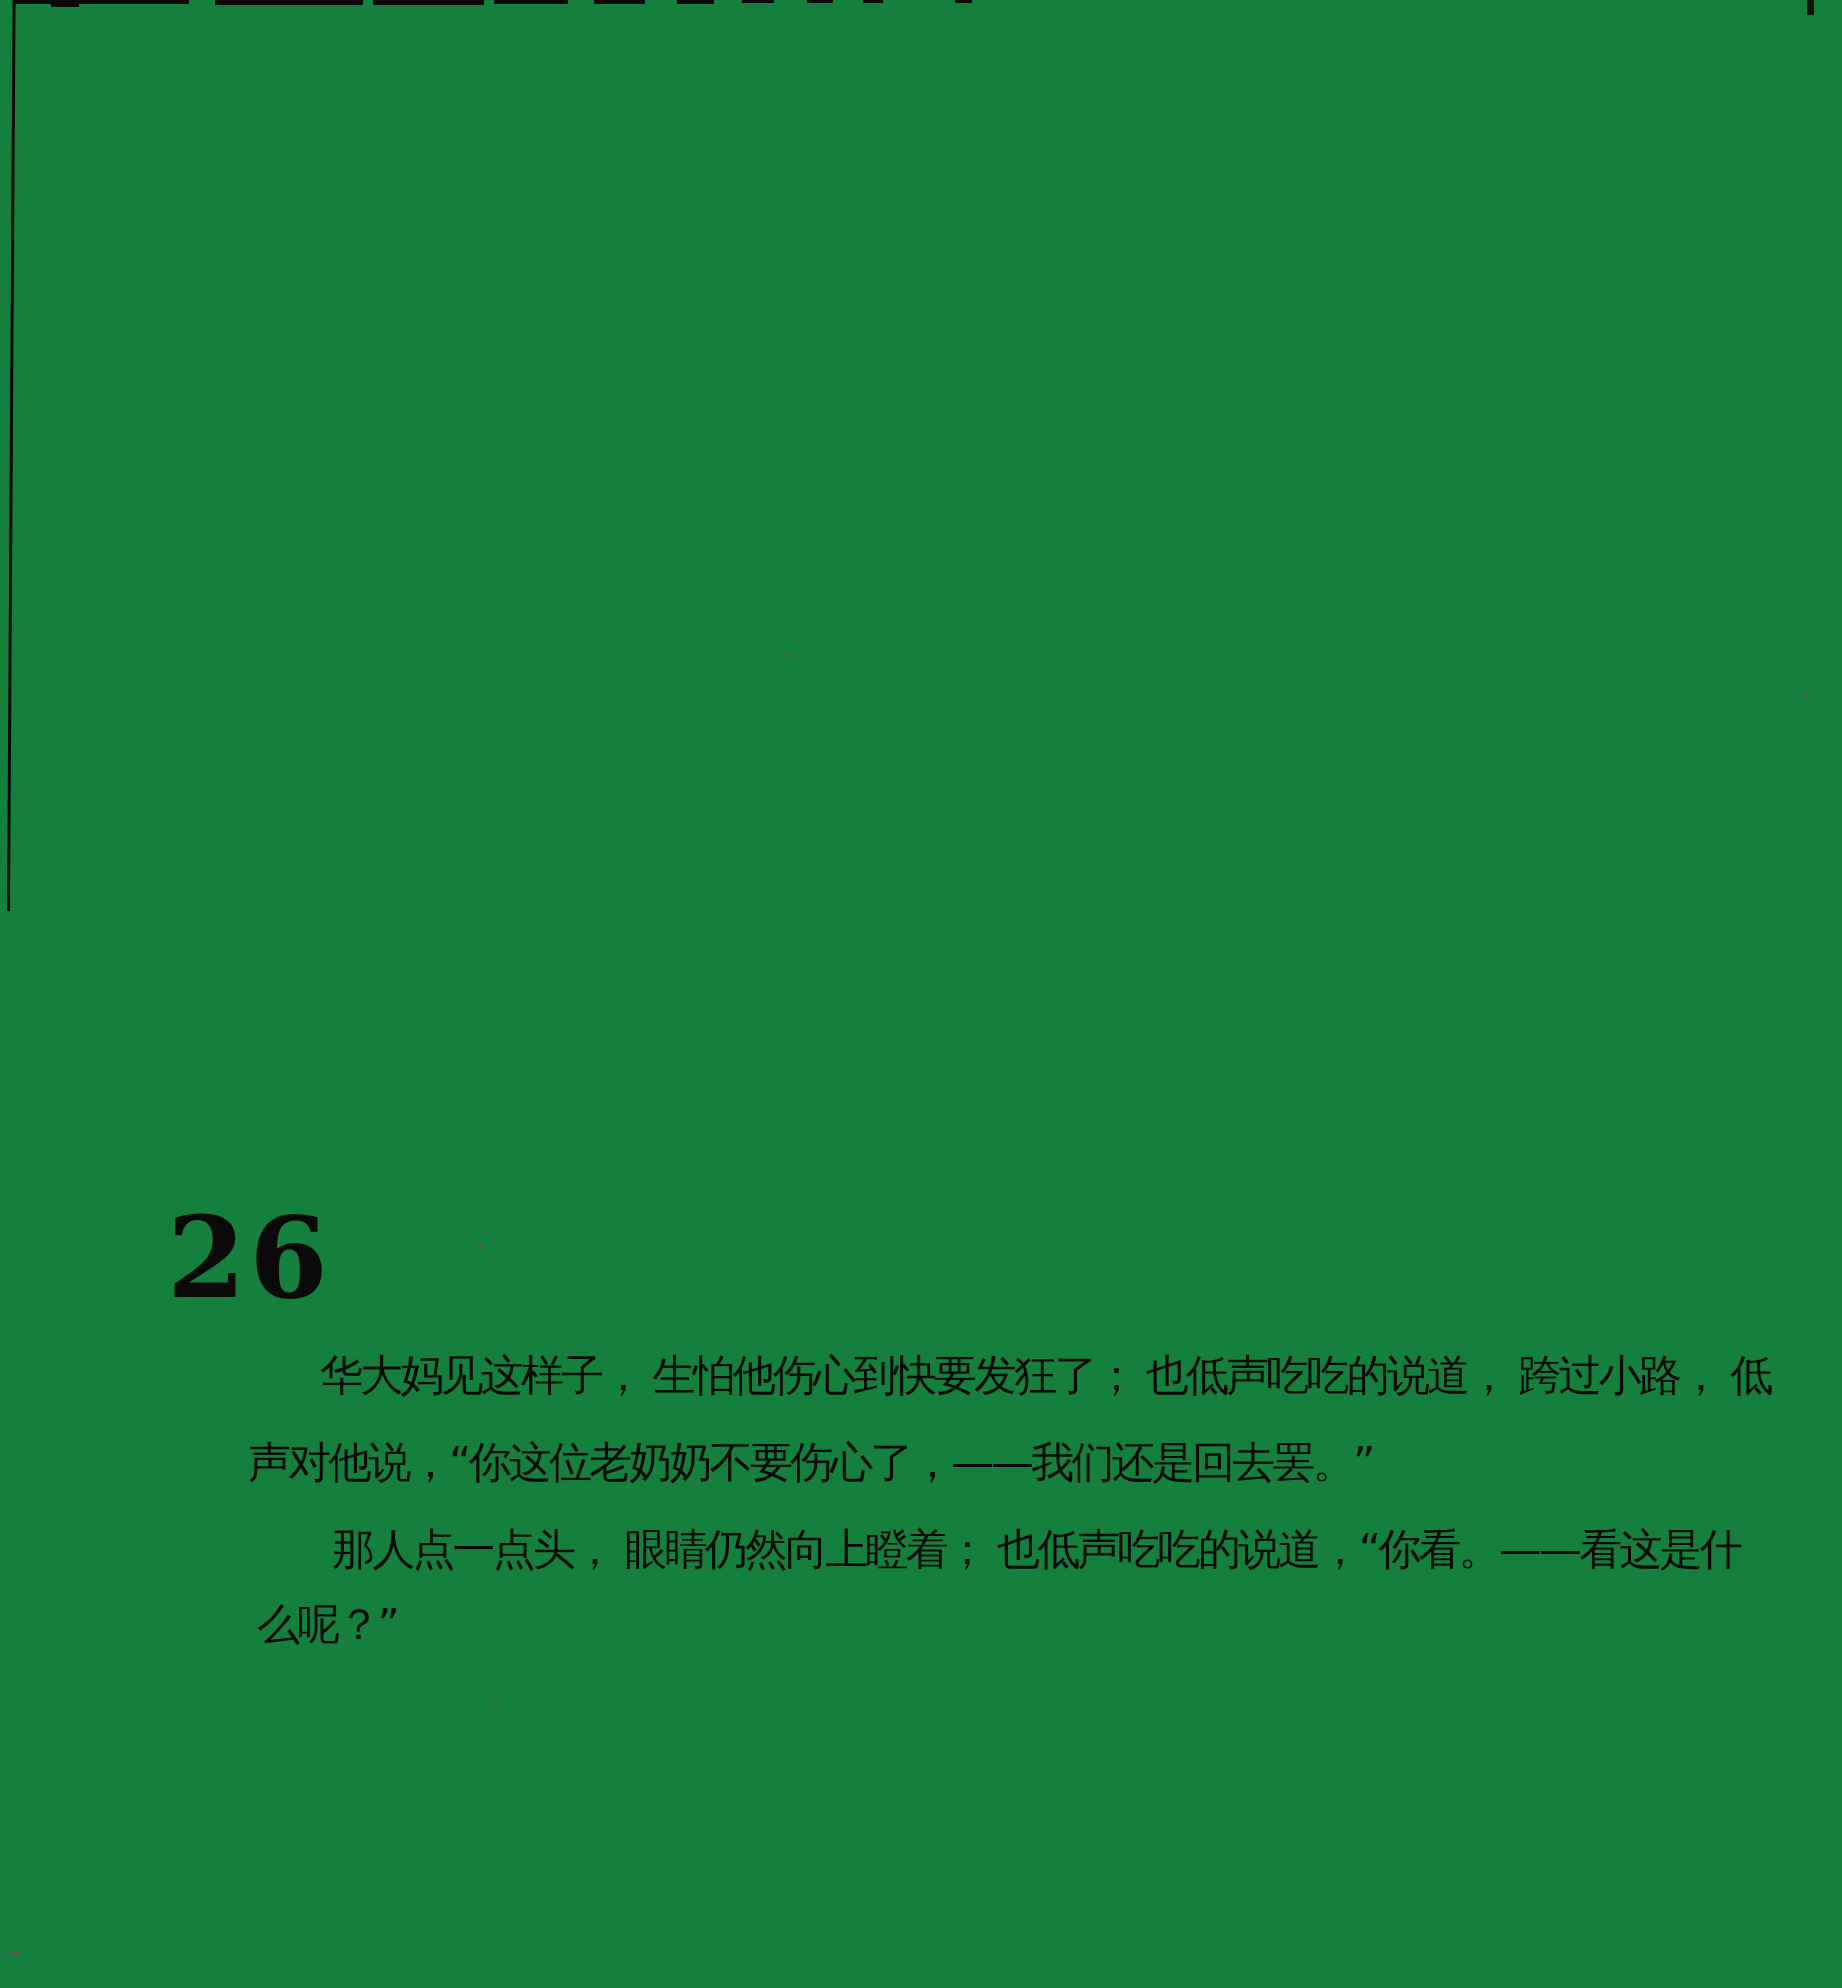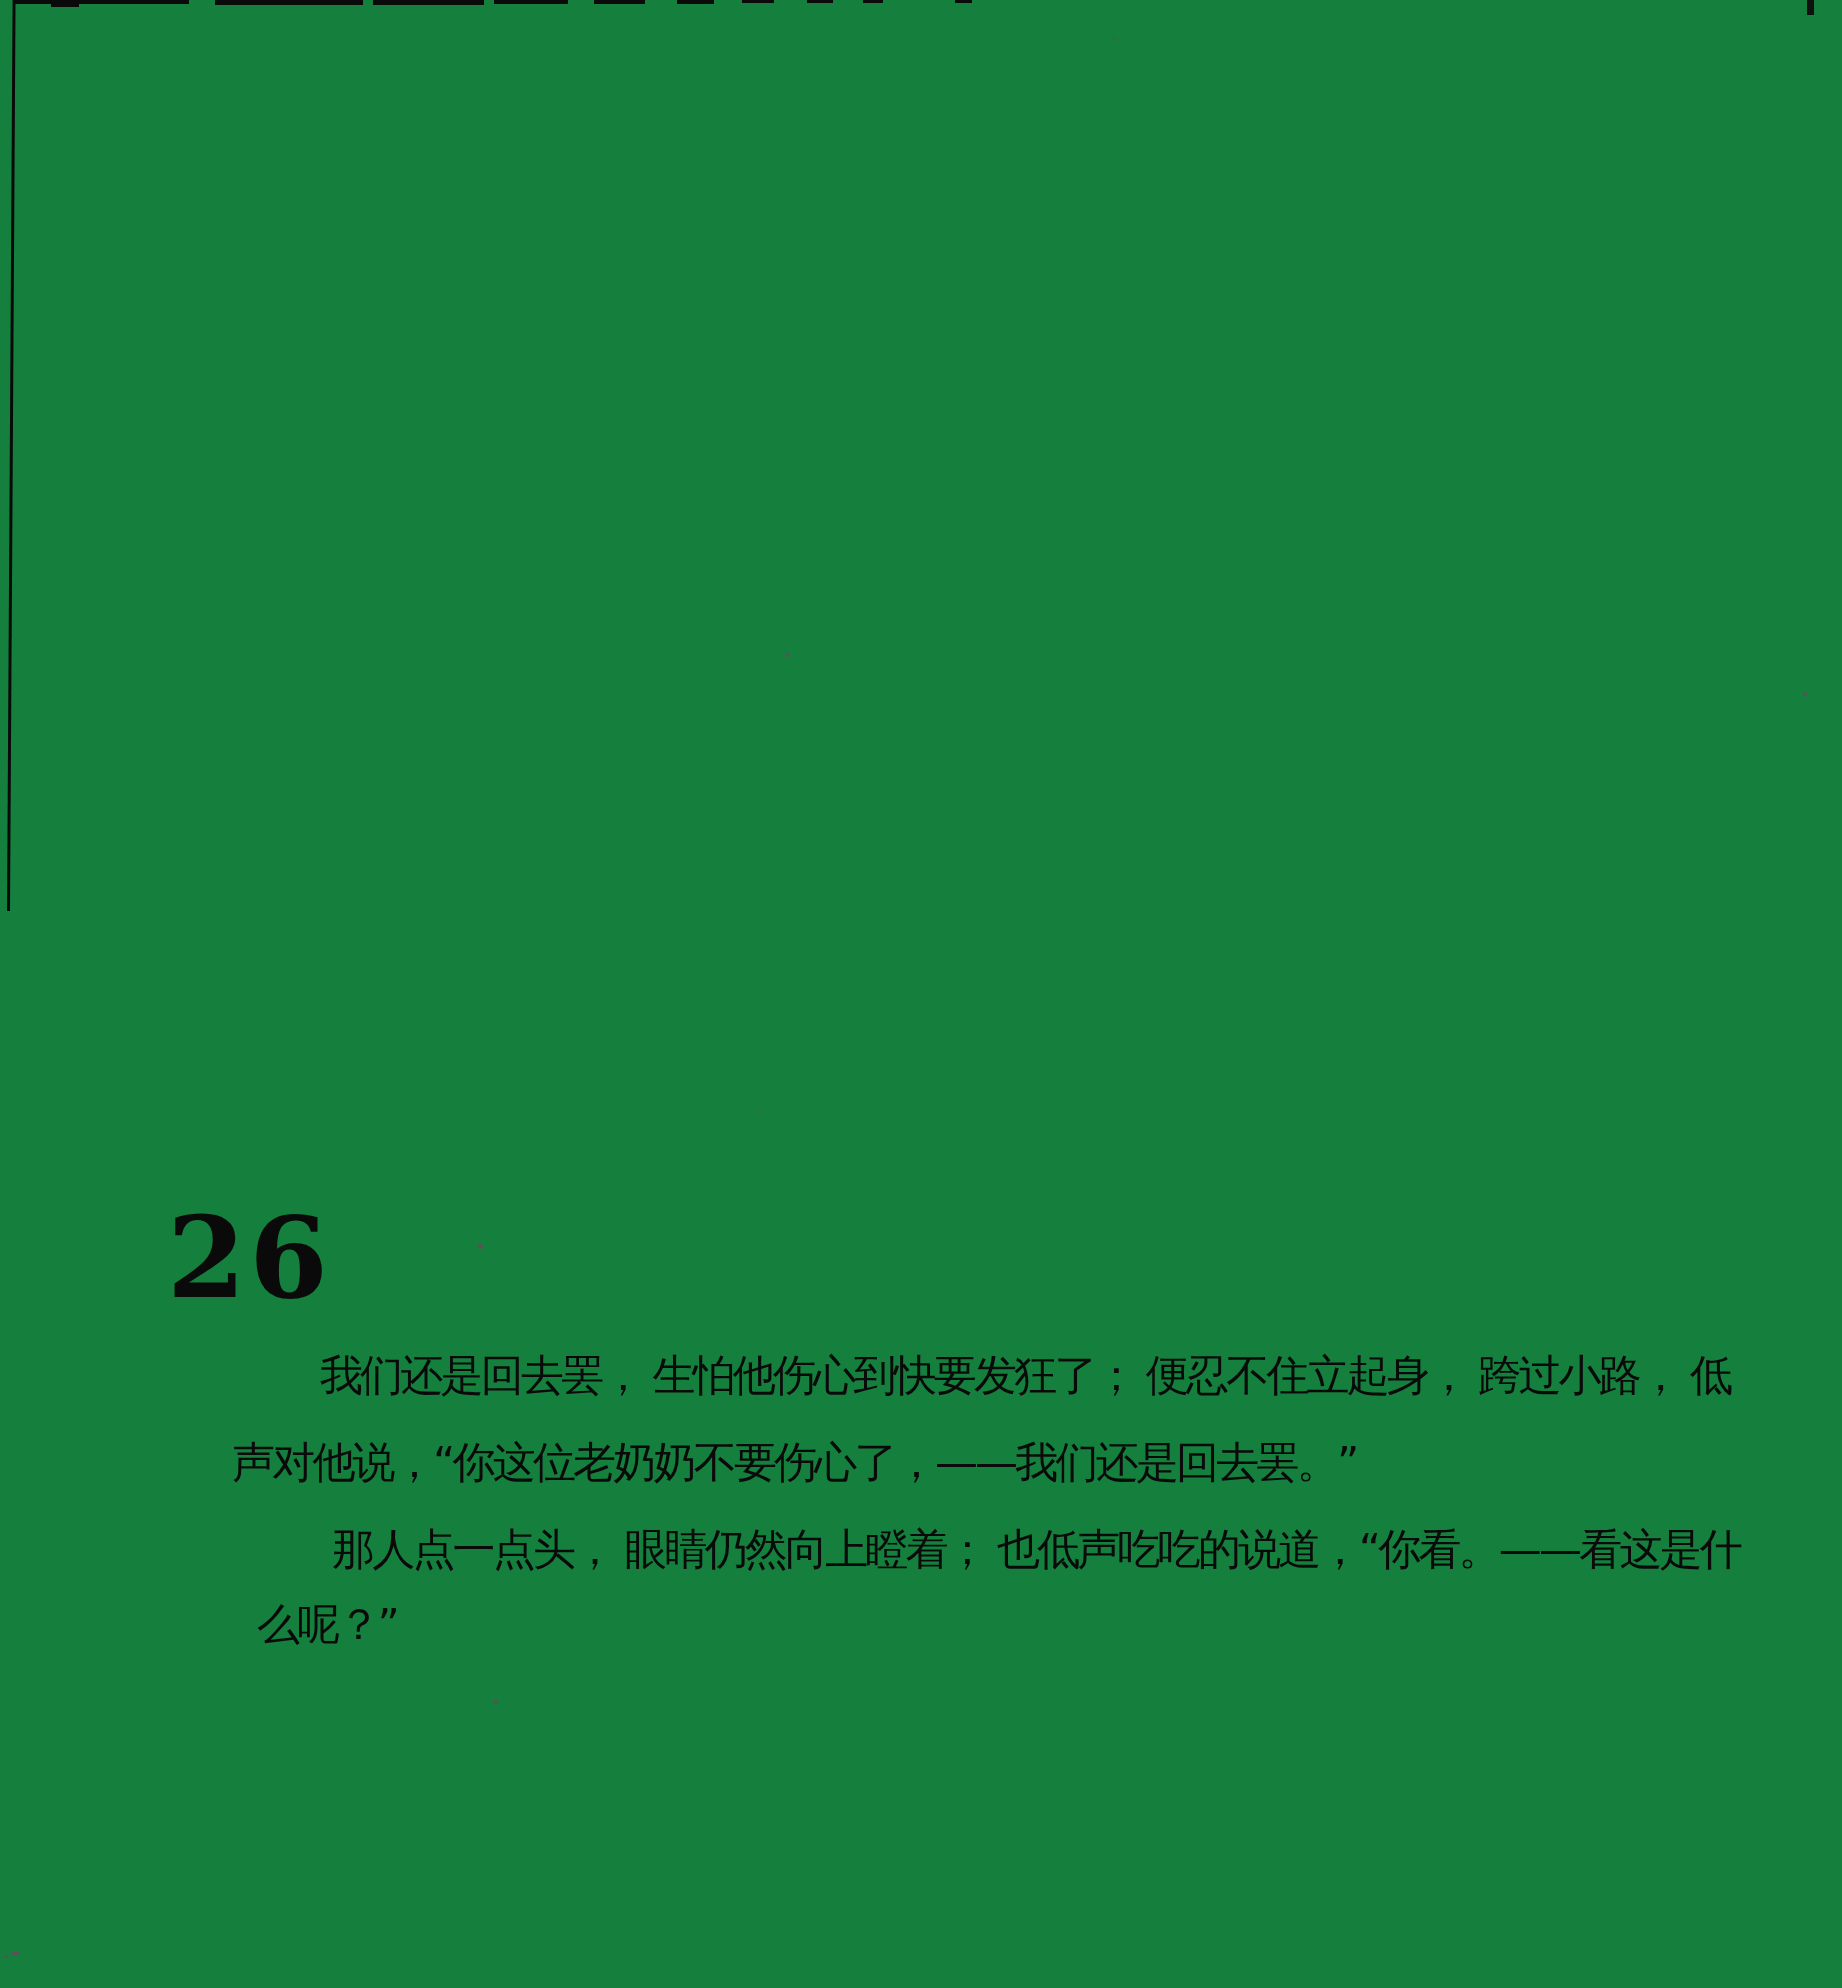--- a/index.html
+++ b/index.html
@@ -80,21 +80,21 @@
   .text-line {
     position: absolute;
     font-family: "DejaVu Sans", sans-serif;
     font-size: 43px;
     line-height: 1.2;
     letter-spacing: -2.8px;
     color: #0a0a0a;
     white-space: pre;
   }
   .l1 { left: 320px; top: 1350px; }
-  .l2 { left: 232px; top: 1437px; }
+  .l2 { left: 248px; top: 1437px; }
   .l3 { left: 332px; top: 1524px; }
   .l4 { left: 257px; top: 1599px; }
 </style>
 </head>
 <body>
 
 <div class="page">
 
   <div class="edge-left"></div>
   <div class="dash d1"></div>
@@ -114,21 +114,21 @@
   <div class="speck s2"></div>
   <div class="speck s3"></div>
   <div class="speck s4"></div>
   <div class="speck s5"></div>
   <div class="speck s6"></div>
   <div class="speck s7"></div>
   <div class="speck s8"></div>
 
   <div class="section-number">26</div>
 
-  <div class="text-line l1">我们还是回去罢， 生怕他伤心到快要发狂了； 便忍不住立起身， 跨过小路， 低</div>
+  <div class="text-line l1">华大妈见这样子， 生怕他伤心到快要发狂了； 也低声吃吃的说道， 跨过小路， 低</div>
 
   <div class="text-line l2">声对他说，“你这位老奶奶不要伤心了，——我们还是回去罢。”</div>
 
   <div class="text-line l3">那人点一点头， 眼睛仍然向上瞪着； 也低声吃吃的说道，“你看。——看这是什</div>
 
   <div class="text-line l4">么呢？”</div>
 
 </div>
 
 

